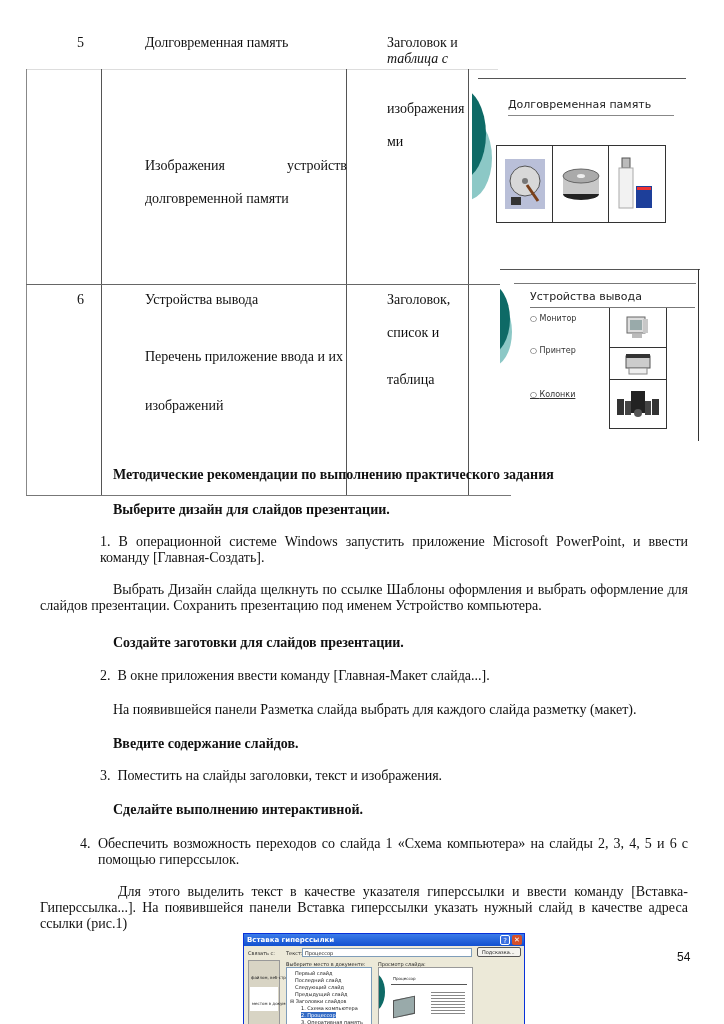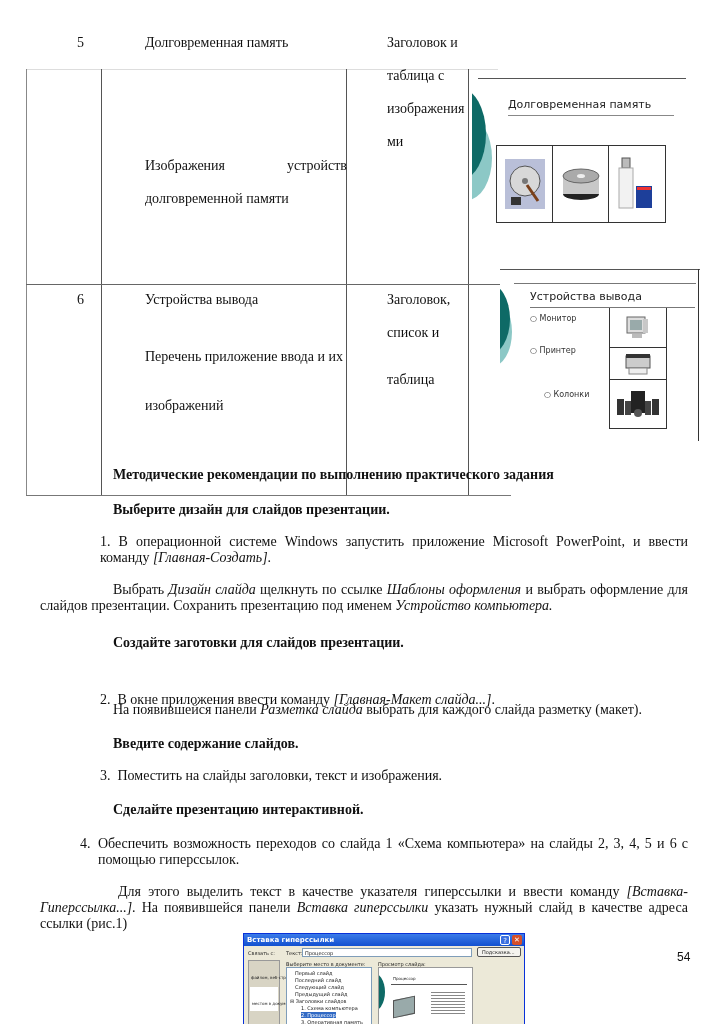--- a/index.html
+++ b/index.html
@@ -1,20 +1,20 @@
 <!DOCTYPE html>
 <html><head>
 <meta charset="utf-8">
 <style>
   html, body { margin:0; padding:0; background:#fff; }
   body { width:724px; height:1024px; position:relative; overflow:hidden; font-family:"Liberation Serif", serif; color:#111; }
   .abs { position:absolute; }
   .t { font-size:14px; line-height:16px; white-space:nowrap; }
   .b { font-weight:bold; }
-  .i { font-style:italic; }
+  .i { }
   .vline { position:absolute; width:1px; background:#555; }
   .hline { position:absolute; height:1px; background:#666; }
   .para { font-size:14px; line-height:16px; position:absolute; text-align:justify; }
   
   .slide { position:absolute; background:#fff; font-family:"DejaVu Sans", sans-serif; }
   .slide-title { position:absolute; font-size:11px; color:#222; white-space:nowrap; }
   .arc1 { position:absolute; border-radius:50%; background:#0e6a66; }
   .arc2 { position:absolute; border-radius:50%; background:#8cc8c6; }
   .imgcell { position:absolute; border:1px solid #333; box-sizing:border-box; background:#fff; display:flex; align-items:center; justify-content:center; }
   .bullet { position:absolute; font-size:8px; color:#333; white-space:nowrap; }
@@ -35,21 +35,21 @@
   <span class="abs t" style="left:387px;top:35px;">Заголовок и</span>
 
   <div class="hline" style="left:26px;top:69px;width:472px;background:#ddd;"></div>
   <div class="vline" style="left:26px;top:69px;height:427px;background:#888;"></div>
   <div class="vline" style="left:101px;top:69px;height:427px;"></div>
   <div class="vline" style="left:346px;top:69px;height:427px;"></div>
   <div class="vline" style="left:468px;top:69px;height:427px;"></div>
   <div class="hline" style="left:26px;top:284px;width:672px;"></div>
   <div class="hline" style="left:26px;top:495px;width:485px;background:#777;"></div>
 
-  <span class="abs t" style="left:387px;top:68px;">таблица с</span>
+  <span class="abs t" style="left:387px;top:51px;font-style:italic;">таблица с</span>
   <span class="abs t" style="left:387px;top:101px;">изображения</span>
   <span class="abs t" style="left:387px;top:134px;">ми</span>
   <span class="abs t" style="left:145px;top:158px;">Изображения</span>
   <span class="abs t" style="left:287px;top:158px;">устройств</span>
   <span class="abs t" style="left:145px;top:191px;">долговременной памяти</span>
 
   <div class="slide" style="left:472px;top:70px;width:226px;height:198px;">
     <div class="hline" style="left:6px;top:8px;width:208px;background:#555;"></div>
     <div class="abs" style="left:0;top:18px;width:22px;height:112px;overflow:hidden;">
       <div class="arc2" style="left:-30px;top:28px;width:50px;height:84px;"></div>
@@ -97,21 +97,21 @@
     <div class="vline" style="left:198px;top:0;height:172px;background:#333;"></div>
     <div class="abs" style="left:0;top:14px;width:14px;height:84px;overflow:hidden;">
       <div class="arc2" style="left:-30px;top:14px;width:42px;height:70px;"></div>
       <div class="arc1" style="left:-34px;top:0;width:44px;height:72px;"></div>
     </div>
     <div class="hline" style="left:14px;top:14px;width:182px;background:#777;"></div>
     <span class="slide-title" style="left:30px;top:21px;">Устройства вывода</span>
     <div class="hline" style="left:30px;top:38px;width:165px;background:#777;"></div>
     <span class="bullet" style="left:30px;top:45px;">○ <span>Монитор</span></span>
     <span class="bullet" style="left:30px;top:77px;text-align:center;">○ <span>Принтер</span></span>
-    <span class="bullet" style="left:44px;top:121px;">○ <span>Колонки</span></span>
+    <span class="bullet" style="left:30px;top:121px;text-decoration:underline;">○ <span>Колонки</span></span>
     <div class="imgcell" style="left:109px;top:39px;width:58px;height:40px;border-top:none;">
       <svg width="26" height="26" viewBox="0 0 26 26">
           <rect x="2" y="2" width="18" height="16" fill="#ddd" stroke="#666"></rect>
           <rect x="5" y="5" width="12" height="10" fill="#9aa"></rect>
           <rect x="18" y="4" width="5" height="14" fill="#c8c8c8"></rect>
           <rect x="7" y="19" width="10" height="4" fill="#bbb"></rect>
         </svg>
     </div>
     <div class="imgcell" style="left:109px;top:78px;width:58px;height:33px;">
       <svg width="30" height="24" viewBox="0 0 30 24">
@@ -141,37 +141,37 @@
   <span>1.</span>
   <span>В операционной системе Windows запустить приложение Microsoft PowerPoint, и ввести команду </span><span class="i">[Главная-Создать]</span><span>.</span>
 </div>
 
 <div class="para" style="left:40px;top:582px;width:648px;text-indent:73px;">
   <span>Выбрать </span><span class="i">Дизайн слайда</span><span> щелкнуть по ссылке </span><span class="i">Шаблоны оформления</span><span> и выбрать оформление для слайдов презентации. Сохранить презентацию под именем </span><span class="i">Устройство компьютера.</span>
 </div>
 
 <span class="abs t b" style="left:113px;top:635px;">Создайте заготовки для слайдов презентации.</span>
 
-<div class="abs t" style="left:100px;top:692px;">
+<div class="abs t" style="left:100px;top:668px;">
   <span>2.</span>&nbsp;
   <span>В окне приложения ввести команду </span><span class="i">[Главная-Макет слайда...]</span><span>.</span>
 </div>
 
 <div class="abs t" style="left:113px;top:702px;">
   <span>На появившейся панели </span><span class="i">Разметка слайда</span><span> выбрать для каждого слайда разметку (макет).</span>
 </div>
 
 <span class="abs t b" style="left:113px;top:736px;">Введите содержание слайдов.</span>
 
 <div class="abs t" style="left:100px;top:768px;">
   <span>3.</span>&nbsp;
   <span>Поместить на слайды заголовки, текст и изображения.</span>
 </div>
 
-<span class="abs t b" style="left:113px;top:802px;">Сделайте презентацию интерактивной.</span>
+<span class="abs t b" style="left:113px;top:802px;">Сделайте выполнению интерактивной.</span>
 
 <div class="abs t" style="left:80px;top:836px;">4.</div>
 <div class="para" style="left:98px;top:836px;width:590px;">Обеспечить возможность переходов со слайда 1 «Схема компьютера» на слайды 2, 3, 4, 5 и 6 с помощью гиперссылок.</div>
 
 <div class="para" style="left:40px;top:884px;width:648px;text-indent:78px;">
   <span>Для этого выделить текст в качестве указателя гиперссылки и ввести команду </span><span class="i">[Вставка-Гиперссылка...]</span><span>. На появившейся панели </span><span class="i">Вставка гиперссылки</span><span> указать нужный слайд в качестве адреса ссылки (рис.1)</span>
 </div>
 
 <div class="dlg">
   <div class="dlg-title"><span>Вставка гиперссылки</span></div>

